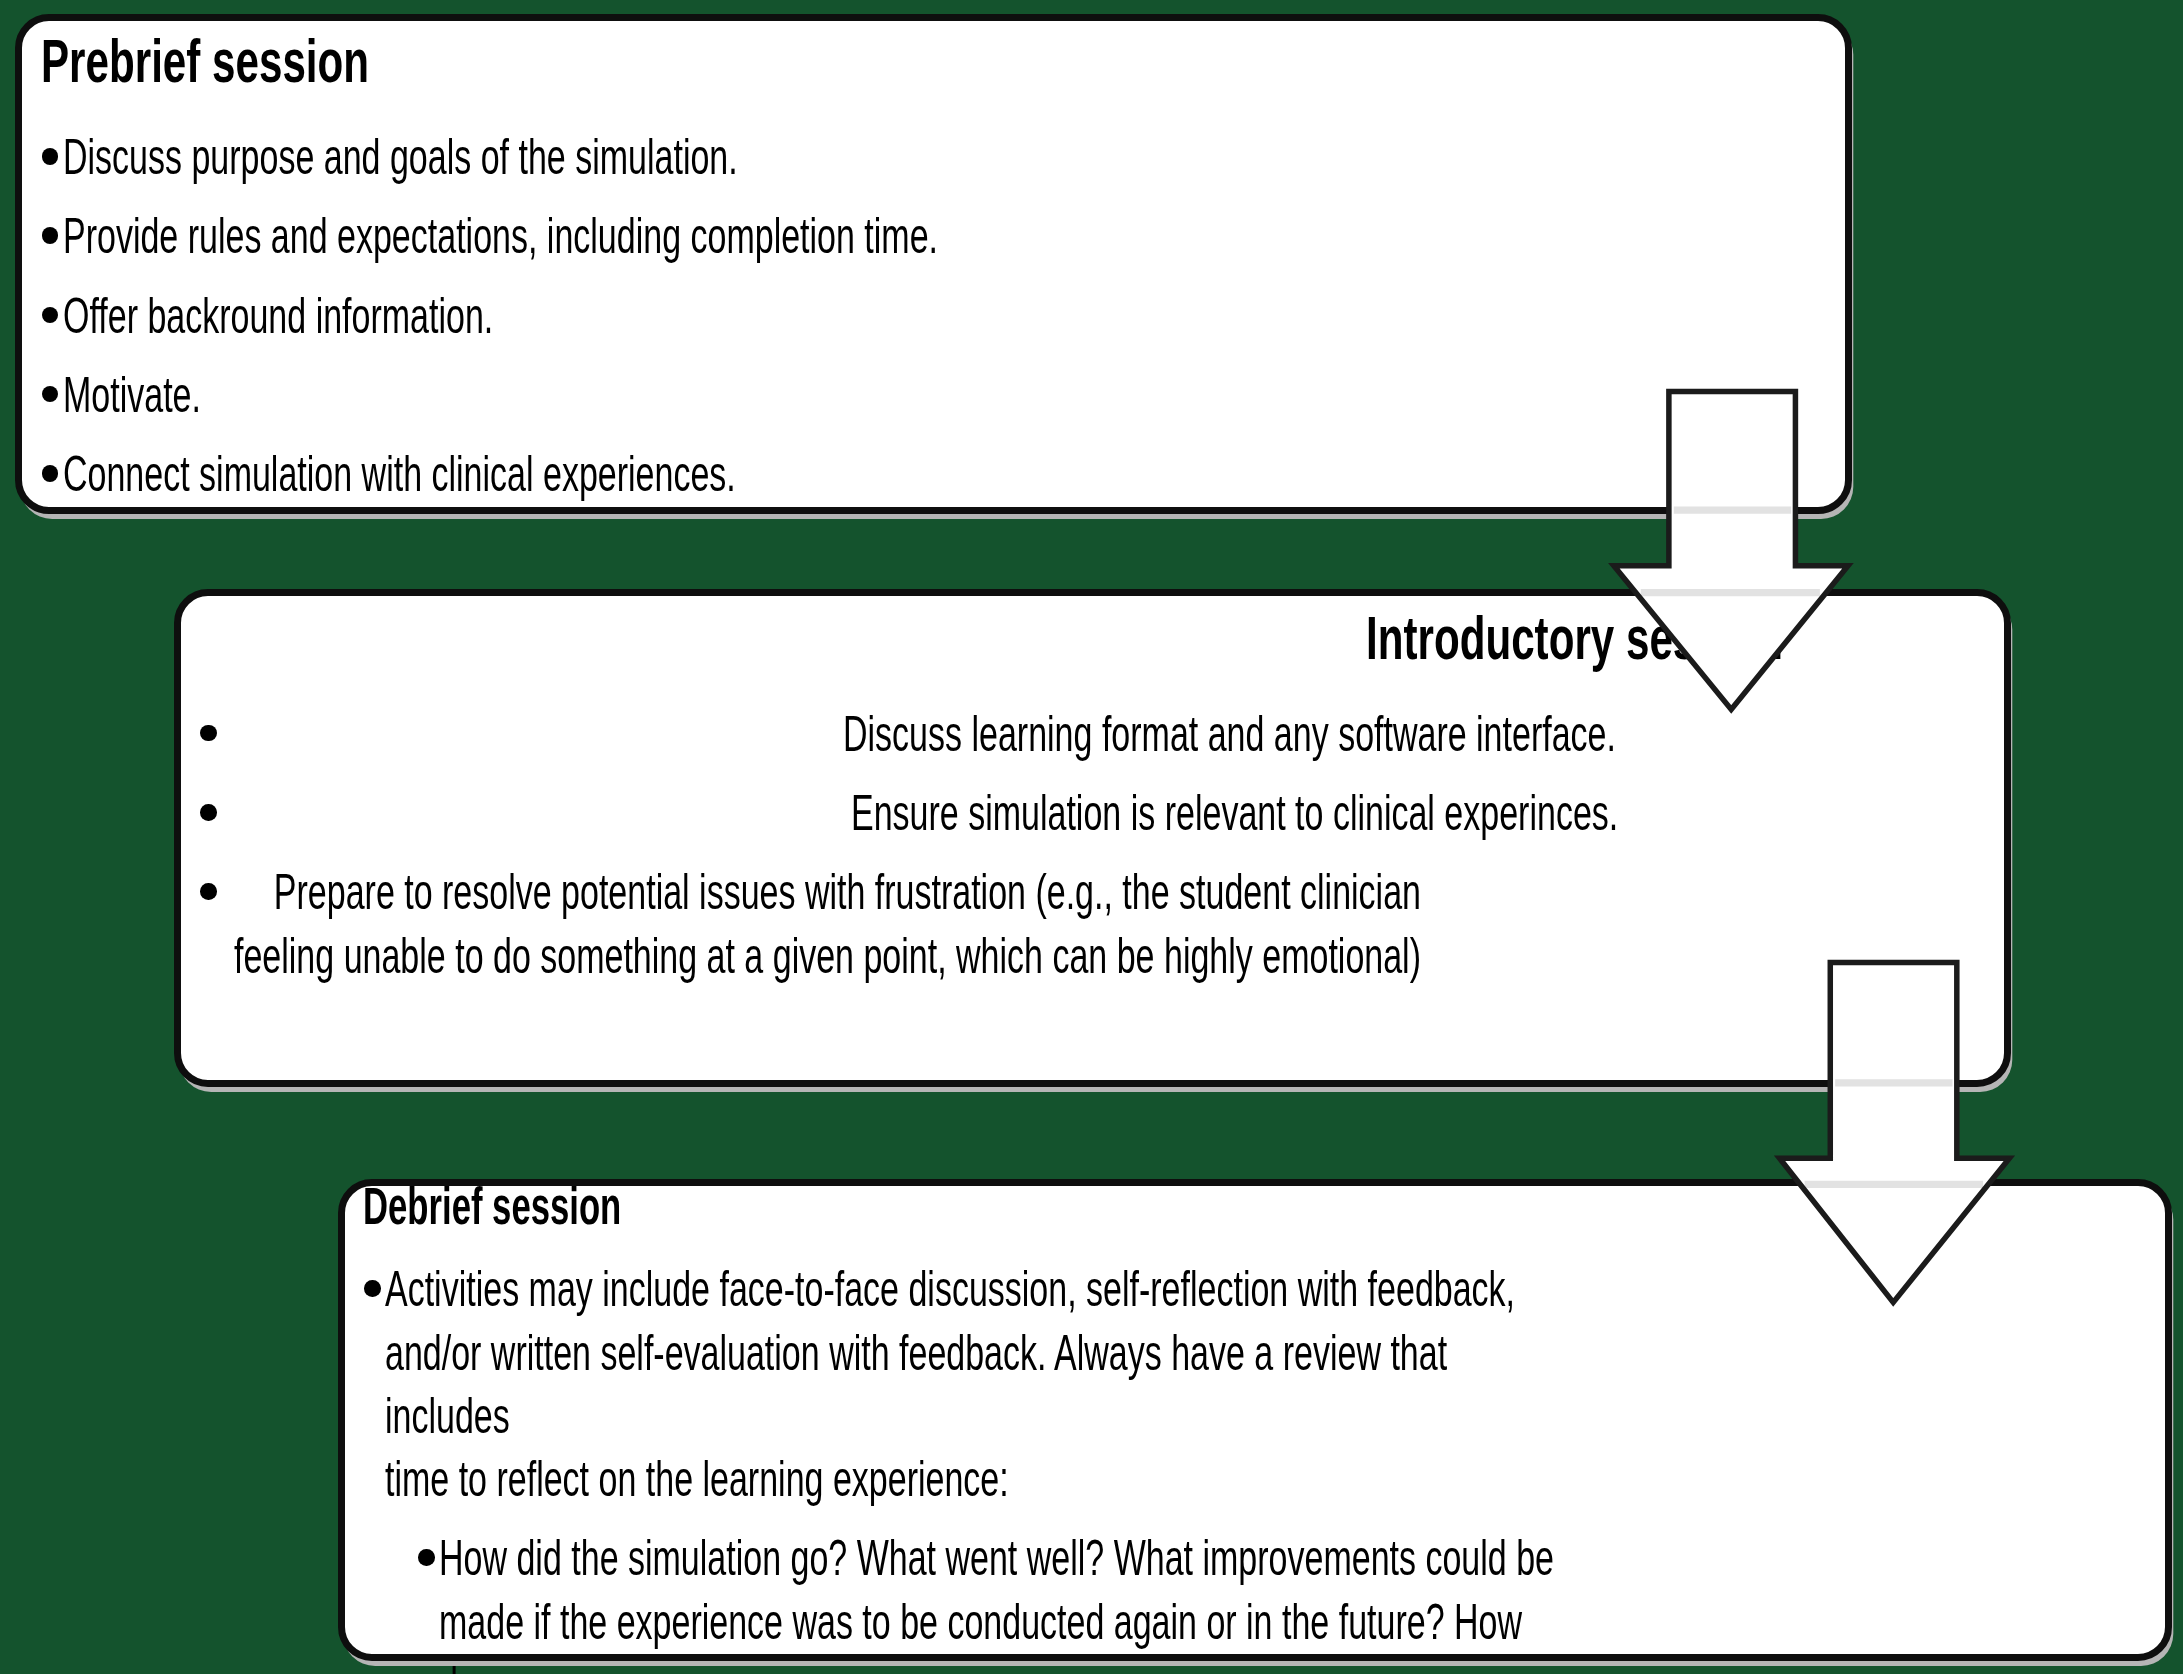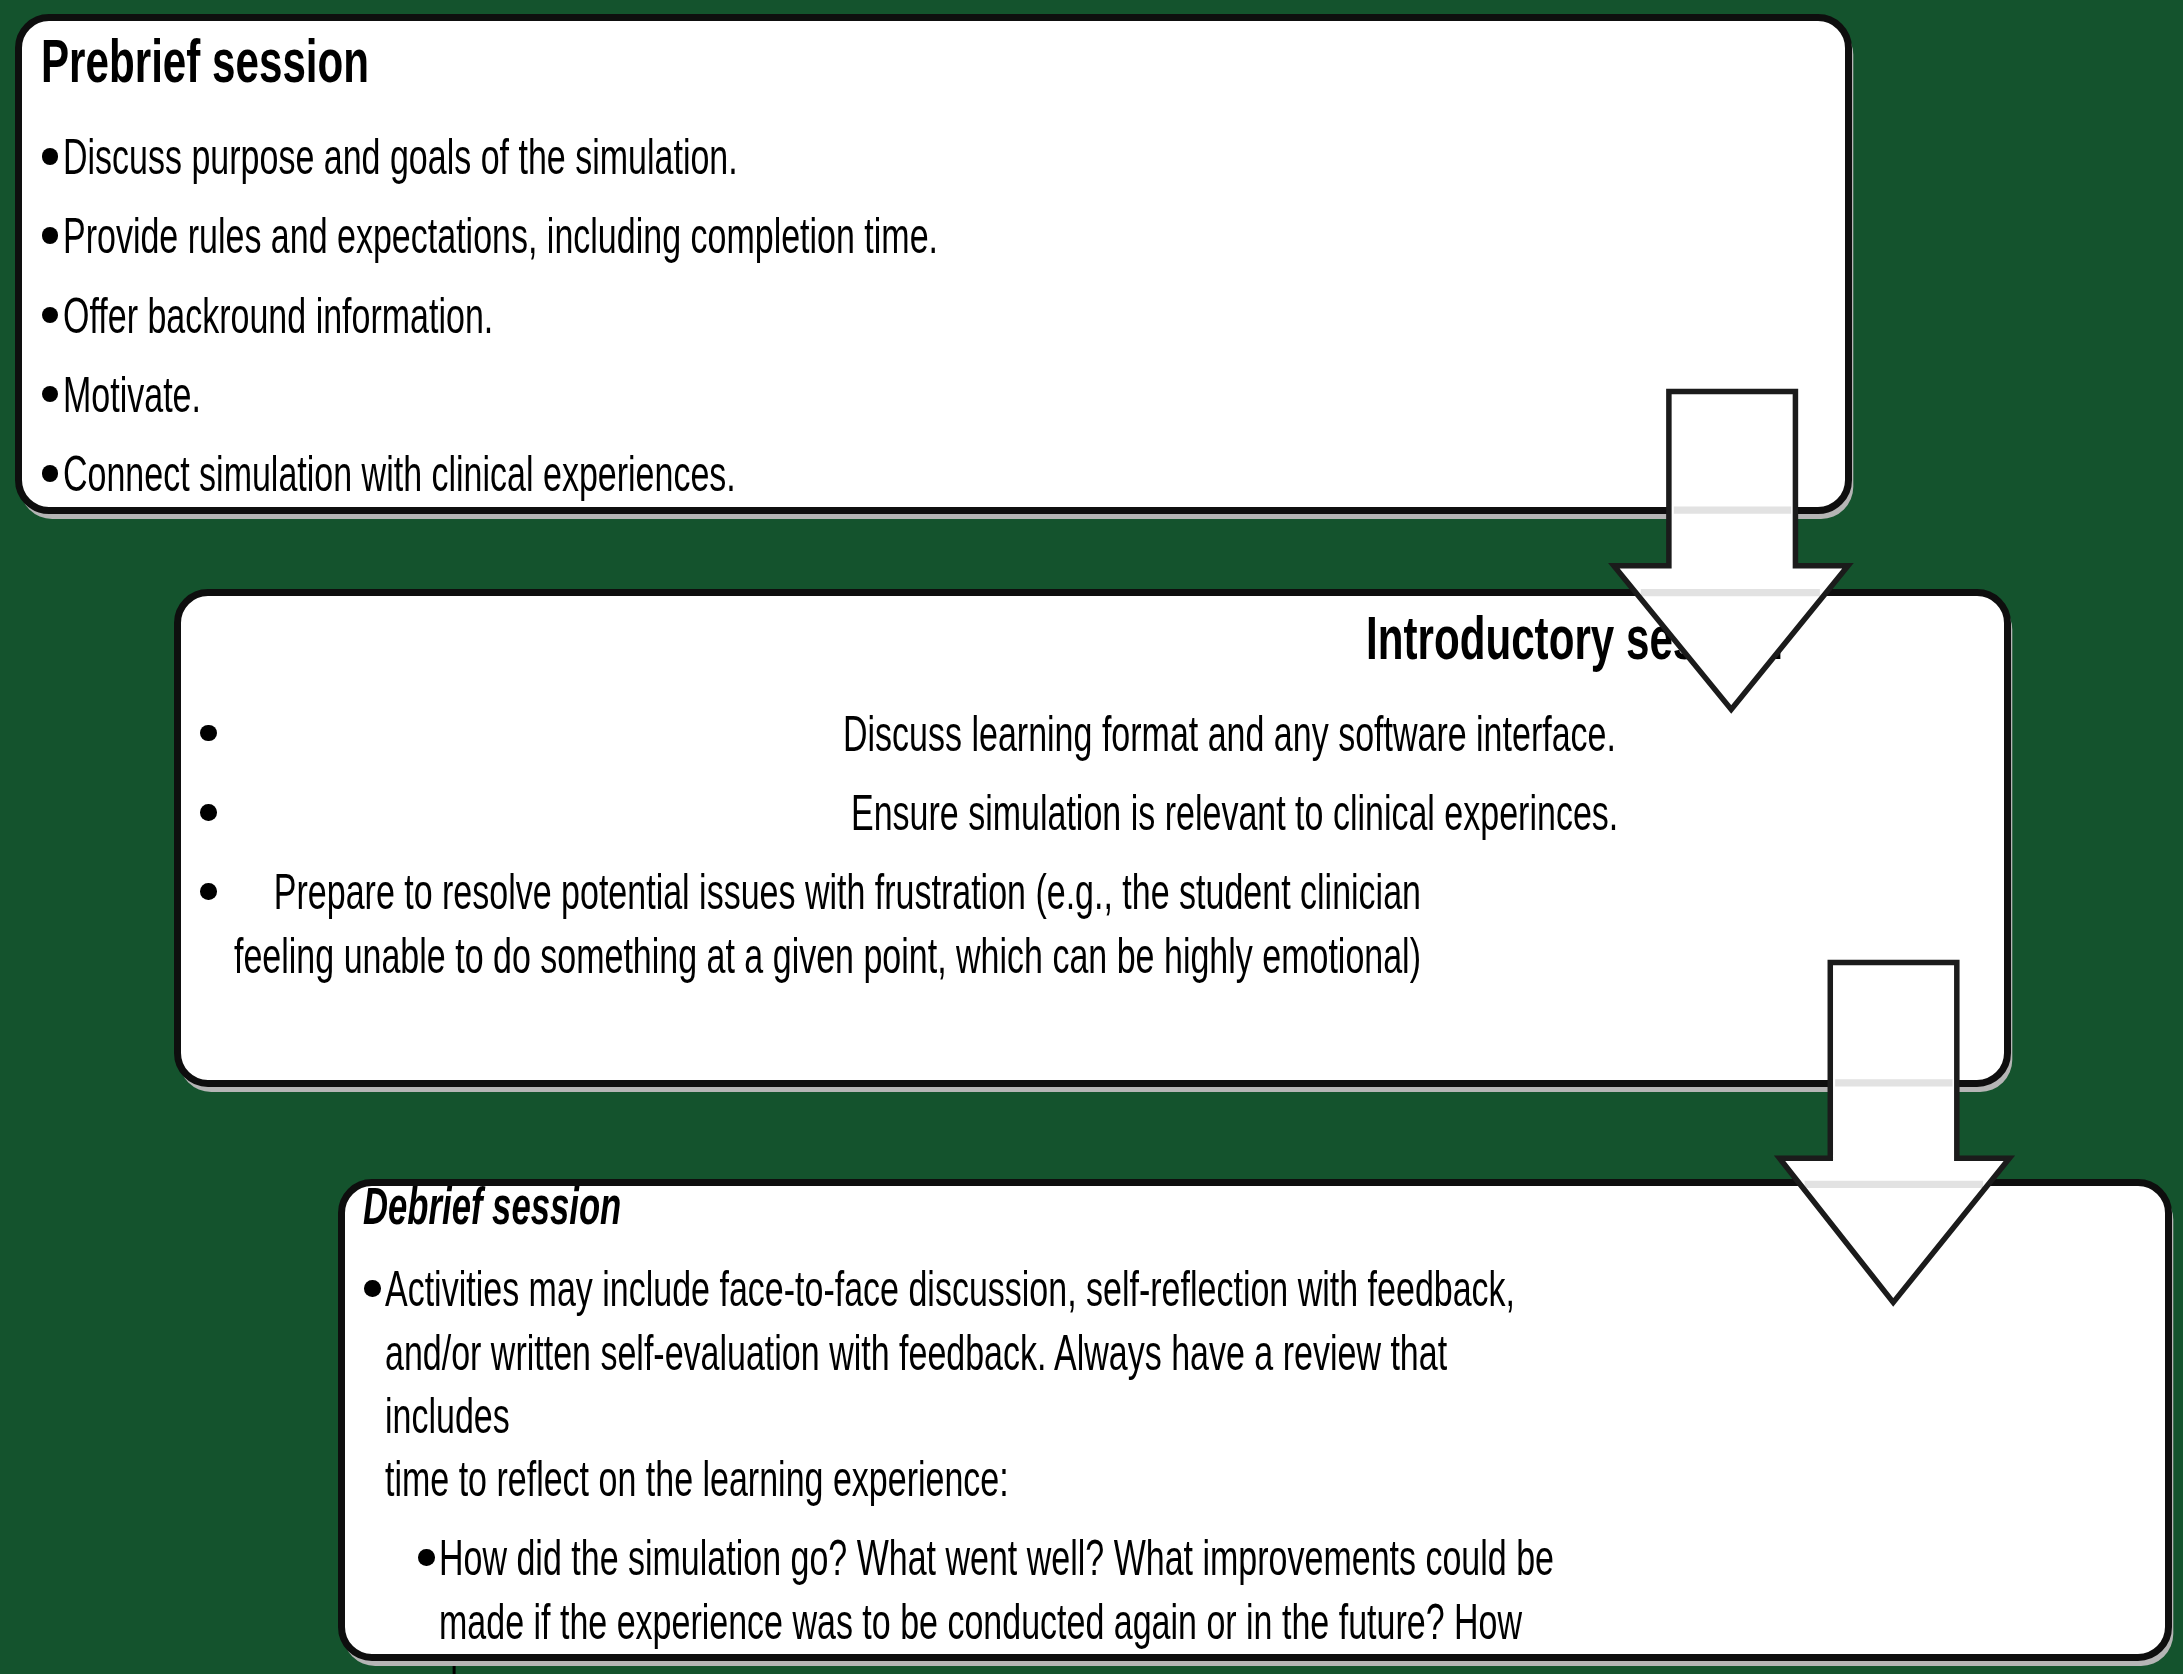--- a/index.html
+++ b/index.html
@@ -32,21 +32,21 @@
 
   h2 {
     margin: 0 0 27.5px 0;
     font-weight: 600;
     color: #000000;
     font-size: 62px;
     line-height: 1.2;
     letter-spacing: 0px;
     white-space: pre;
   }
-  .b3 h2 { font-size: 51px; margin: -9.8px 0 21px 0; font-style: italic; }
+  .b3 h2 { font-size: 51px; margin: -9.8px 0 21px 0; }
 
   .condense {
     display: inline-block;
     transform: scaleX(0.68);
     transform-origin: 0 0;
     white-space: pre-wrap;
   }
 
   ul.blist {
     list-style: none;

